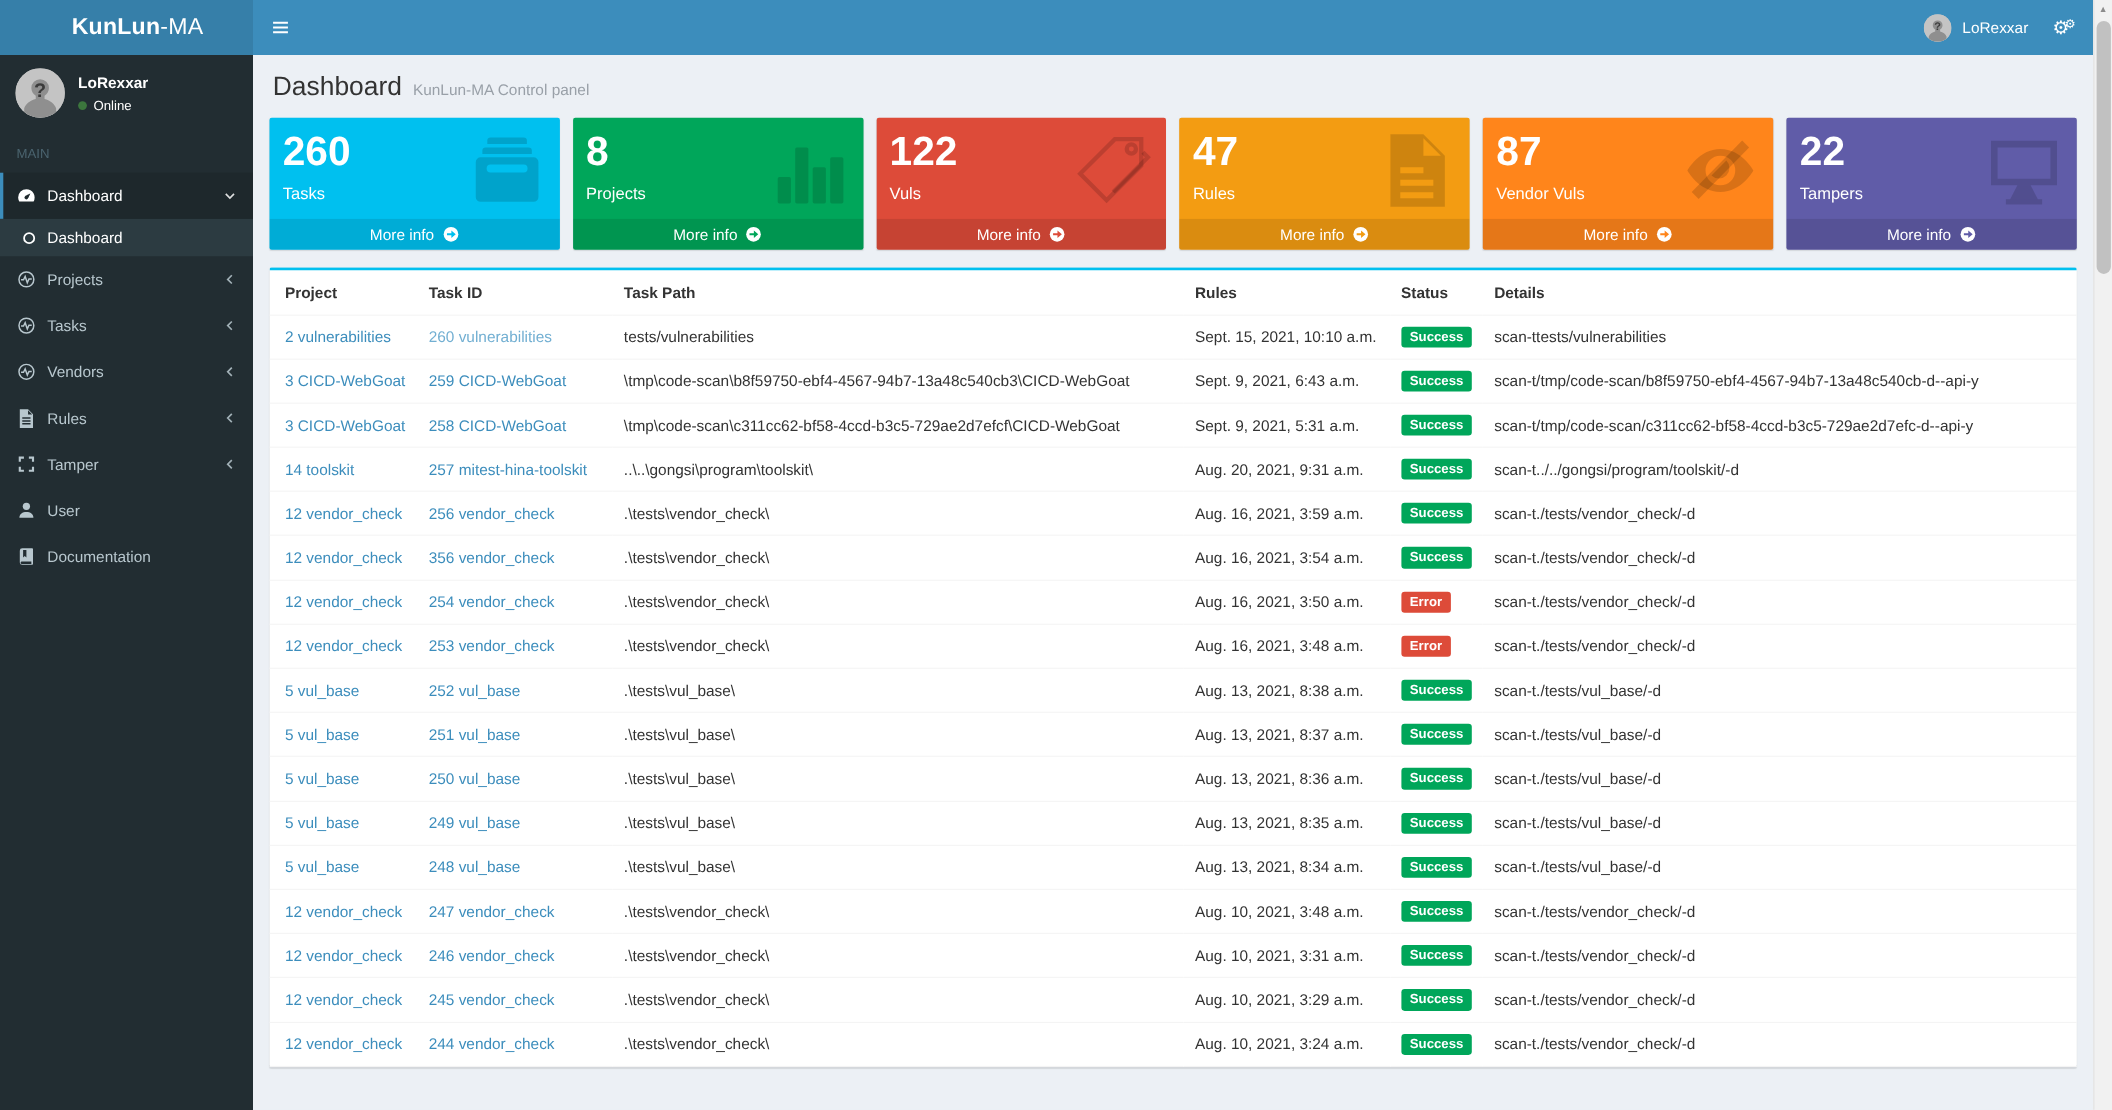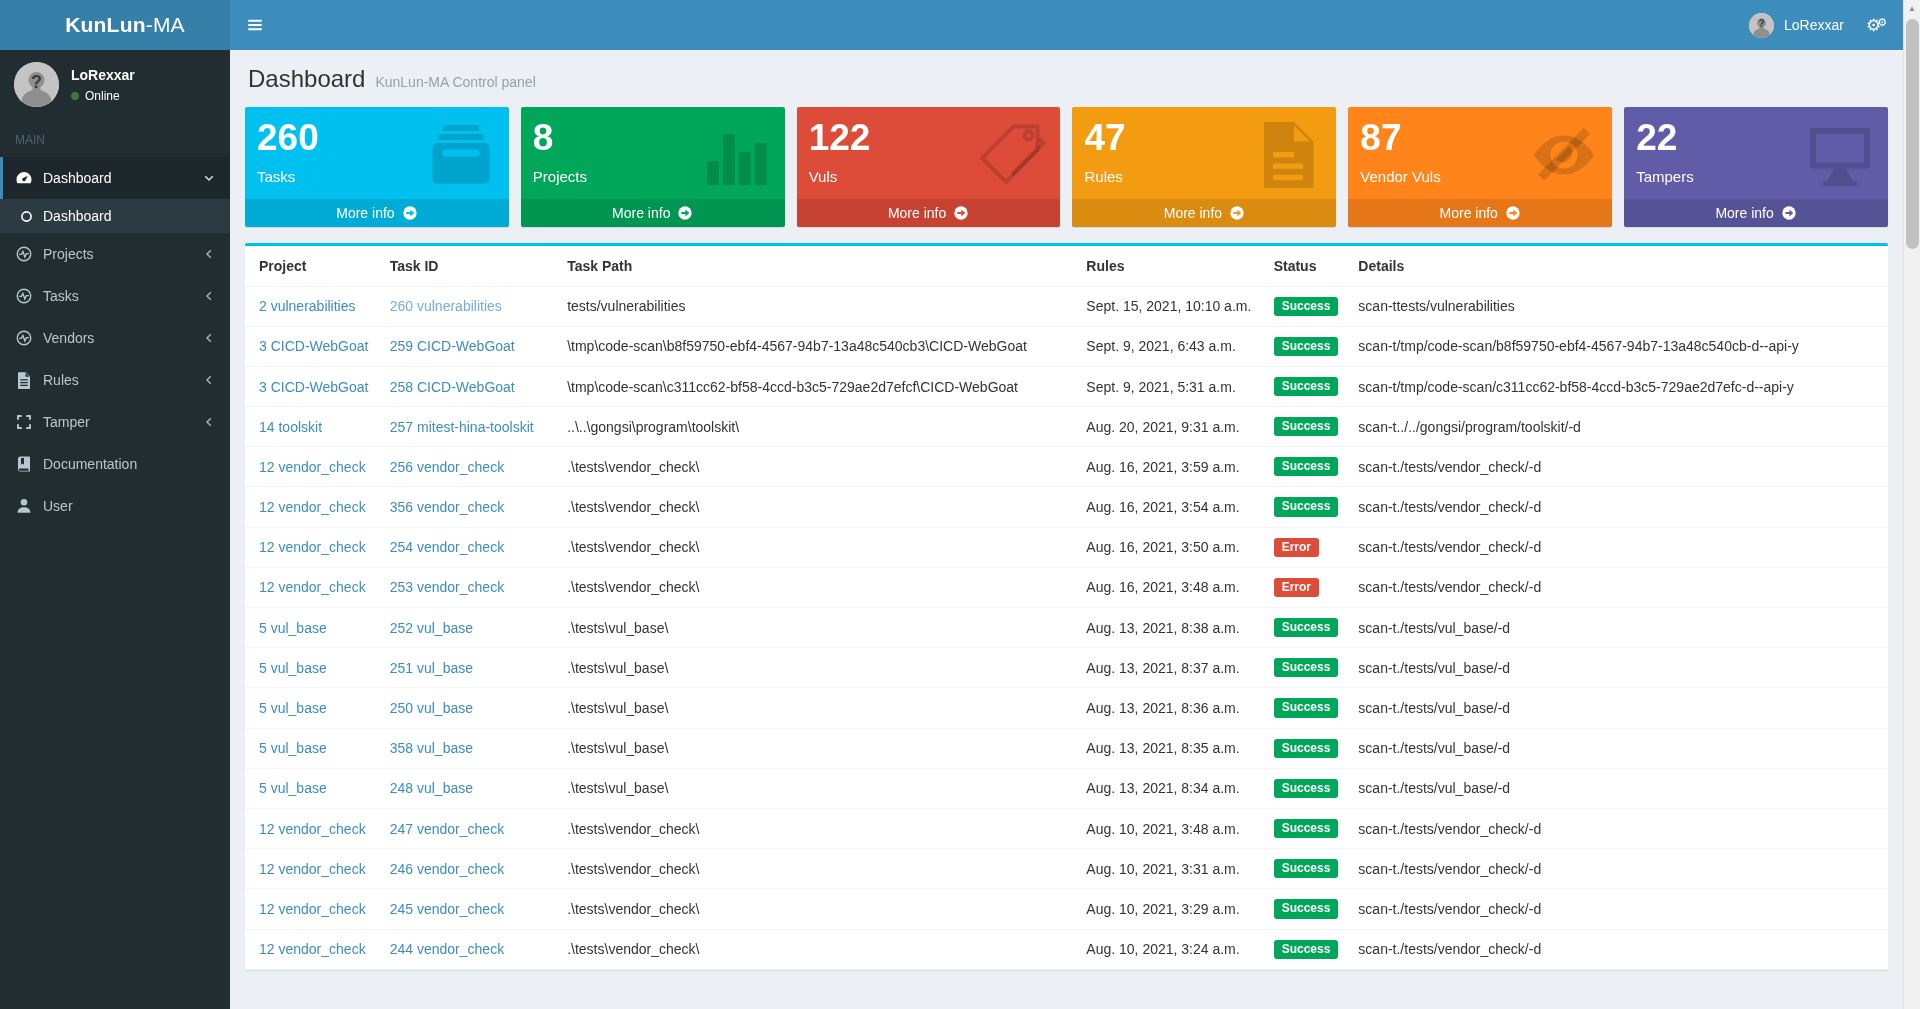--- a/index.html
+++ b/index.html
@@ -237,36 +237,36 @@
             <svg viewBox="0 0 24 24" fill="none" stroke="currentColor" stroke-width="3">
               <path d="M15.5 4.5L8 12l7.5 7.5"></path>
             </svg>
           </span>
     </a>
   </li>
       <li class="menu-item">
     <a class="mi-link">
       <span class="mi-icon">
             <svg viewBox="0 0 24 24" fill="currentColor">
-              <path d="M7 2h12a1 1 0 011 1v18a1 1 0 01-1 1H7a3 3 0 01-3-3V5a3 3 0 013-3zm-.5 16a1.5 1.5 0 000 3H18v-3zM8 4v9l2-1.6L12 13V4z"></path>
-            </svg>
-          </span>
-      <span class="mi-label">Documentation</span>
-
-    </a>
-  </li>
-      <li class="menu-item">
-    <a class="mi-link">
-      <span class="mi-icon">
-            <svg viewBox="0 0 24 24" fill="currentColor">
               <circle cx="12" cy="7" r="4.4"></circle>
               <path d="M3.5 21c0-4.8 3.8-7.2 8.5-7.2s8.5 2.4 8.5 7.2z"></path>
             </svg>
           </span>
       <span class="mi-label">User</span>
+
+    </a>
+  </li>
+      <li class="menu-item">
+    <a class="mi-link">
+      <span class="mi-icon">
+            <svg viewBox="0 0 24 24" fill="currentColor">
+              <path d="M7 2h12a1 1 0 011 1v18a1 1 0 01-1 1H7a3 3 0 01-3-3V5a3 3 0 013-3zm-.5 16a1.5 1.5 0 000 3H18v-3zM8 4v9l2-1.6L12 13V4z"></path>
+            </svg>
+          </span>
+      <span class="mi-label">Documentation</span>
 
     </a>
   </li>
     </ul>
 </aside>
 
 <div class="content-wrapper">
   <div class="content-header">
     <h1>Dashboard</h1>
     <span class="subtitle">KunLun-MA Control panel</span>
@@ -489,21 +489,21 @@
           <tr>
     <td class="col-project"><a>5 vul_base</a></td>
     <td class="col-taskid"><a>250 vul_base</a></td>
     <td class="col-path">.\tests\vul_base\</td>
     <td class="col-item">Aug. 13, 2021, 8:36 a.m.</td>
     <td class="col-status"><span class="badge" style="background: rgb(0, 166, 90);">Success</span></td>
     <td>scan-t./tests/vul_base/-d</td>
   </tr>
           <tr>
     <td class="col-project"><a>5 vul_base</a></td>
-    <td class="col-taskid"><a>358 vul_base</a></td>
+    <td class="col-taskid"><a>249 vul_base</a></td>
     <td class="col-path">.\tests\vul_base\</td>
     <td class="col-item">Aug. 13, 2021, 8:35 a.m.</td>
     <td class="col-status"><span class="badge" style="background: rgb(0, 166, 90);">Success</span></td>
     <td>scan-t./tests/vul_base/-d</td>
   </tr>
           <tr>
     <td class="col-project"><a>5 vul_base</a></td>
     <td class="col-taskid"><a>248 vul_base</a></td>
     <td class="col-path">.\tests\vul_base\</td>
     <td class="col-item">Aug. 13, 2021, 8:34 a.m.</td>

